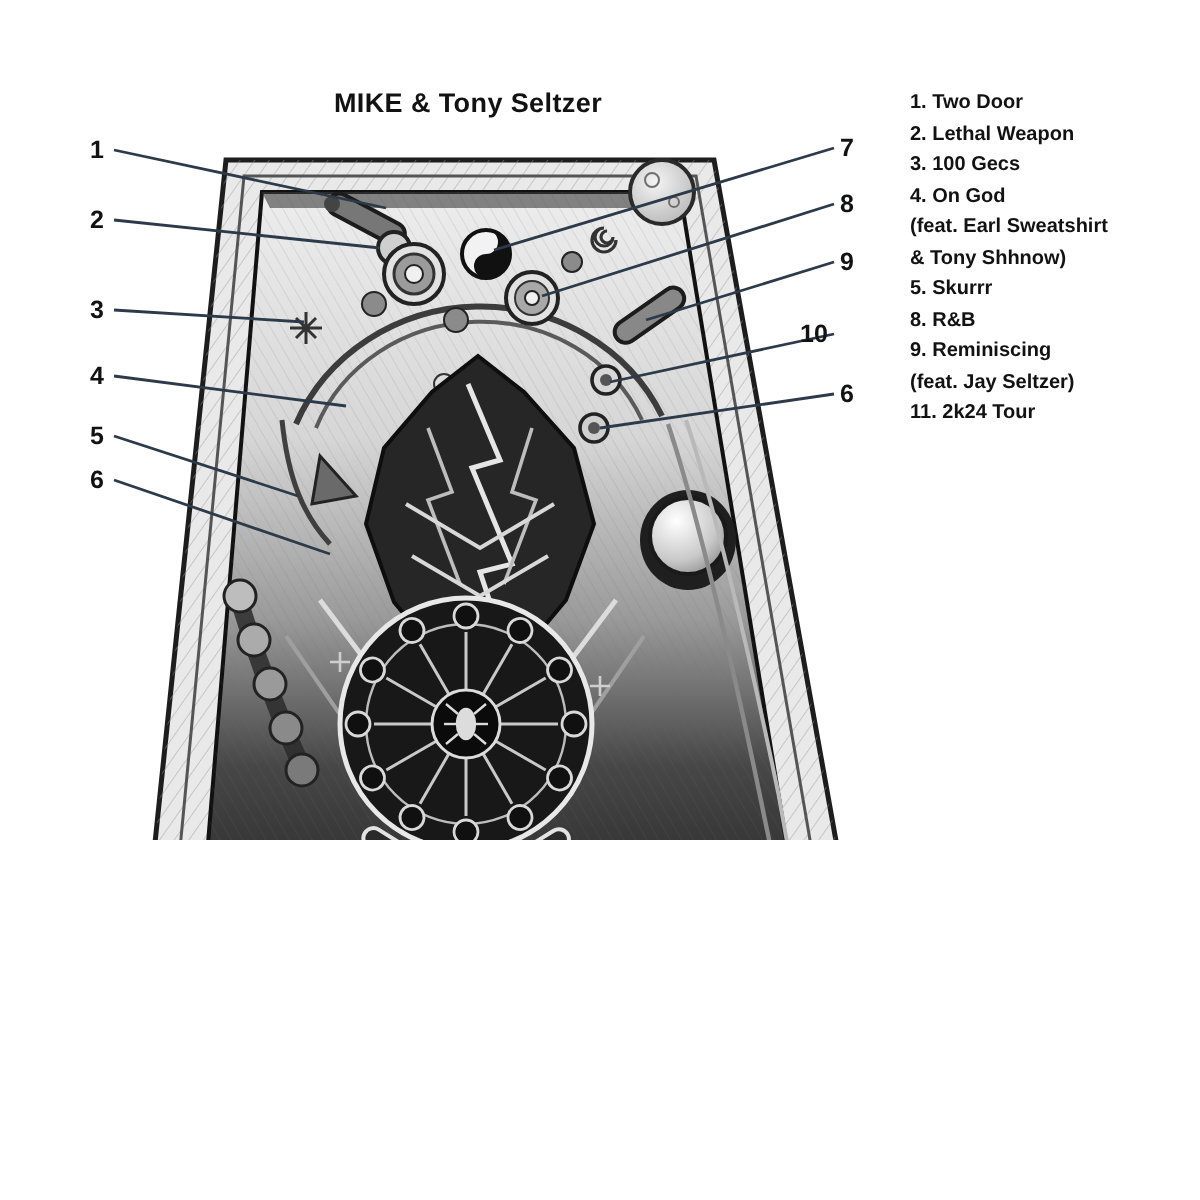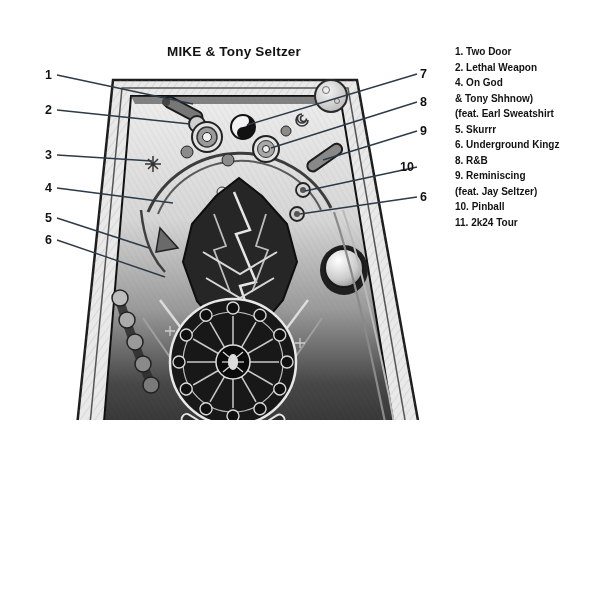--- a/index.html
+++ b/index.html
@@ -256,26 +256,25 @@
   <div class="num left n6">6</div>
   <div class="num n7">7</div>
   <div class="num n8">8</div>
   <div class="num n9">9</div>
   <div class="num n10">10</div>
   <div class="num n11">6</div>
 
   <div class="tracklist">
     <div class="track-line">1. Two Door</div>
     <div class="track-line">2. Lethal Weapon</div>
+    <div class="track-line">3. 100 Gecs</div>
     <div class="track-line">4. On God</div>
+    <div class="track-line">(feat. Earl Sweatshirt</div>
     <div class="track-line">&amp; Tony Shhnow)</div>
-    <div class="track-line">(feat. Earl Sweatshirt</div>
     <div class="track-line">5. Skurrr</div>
-    <div class="track-line">6. Underground Kingz</div>
     <div class="track-line">8. R&amp;B</div>
     <div class="track-line">9. Reminiscing</div>
     <div class="track-line">(feat. Jay Seltzer)</div>
-    <div class="track-line">10. Pinball</div>
     <div class="track-line">11. 2k24 Tour</div>
   </div>
 
   <div class="caption">Pinball</div>
 </div>
 
 </body></html>

